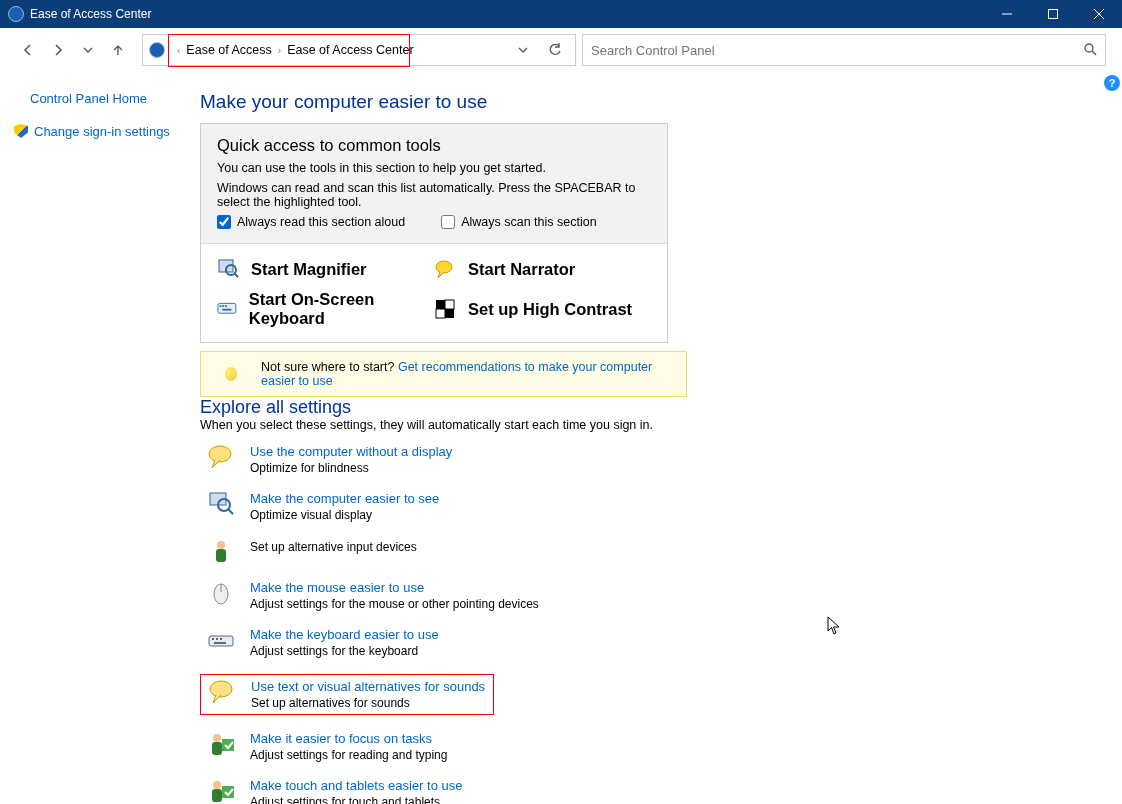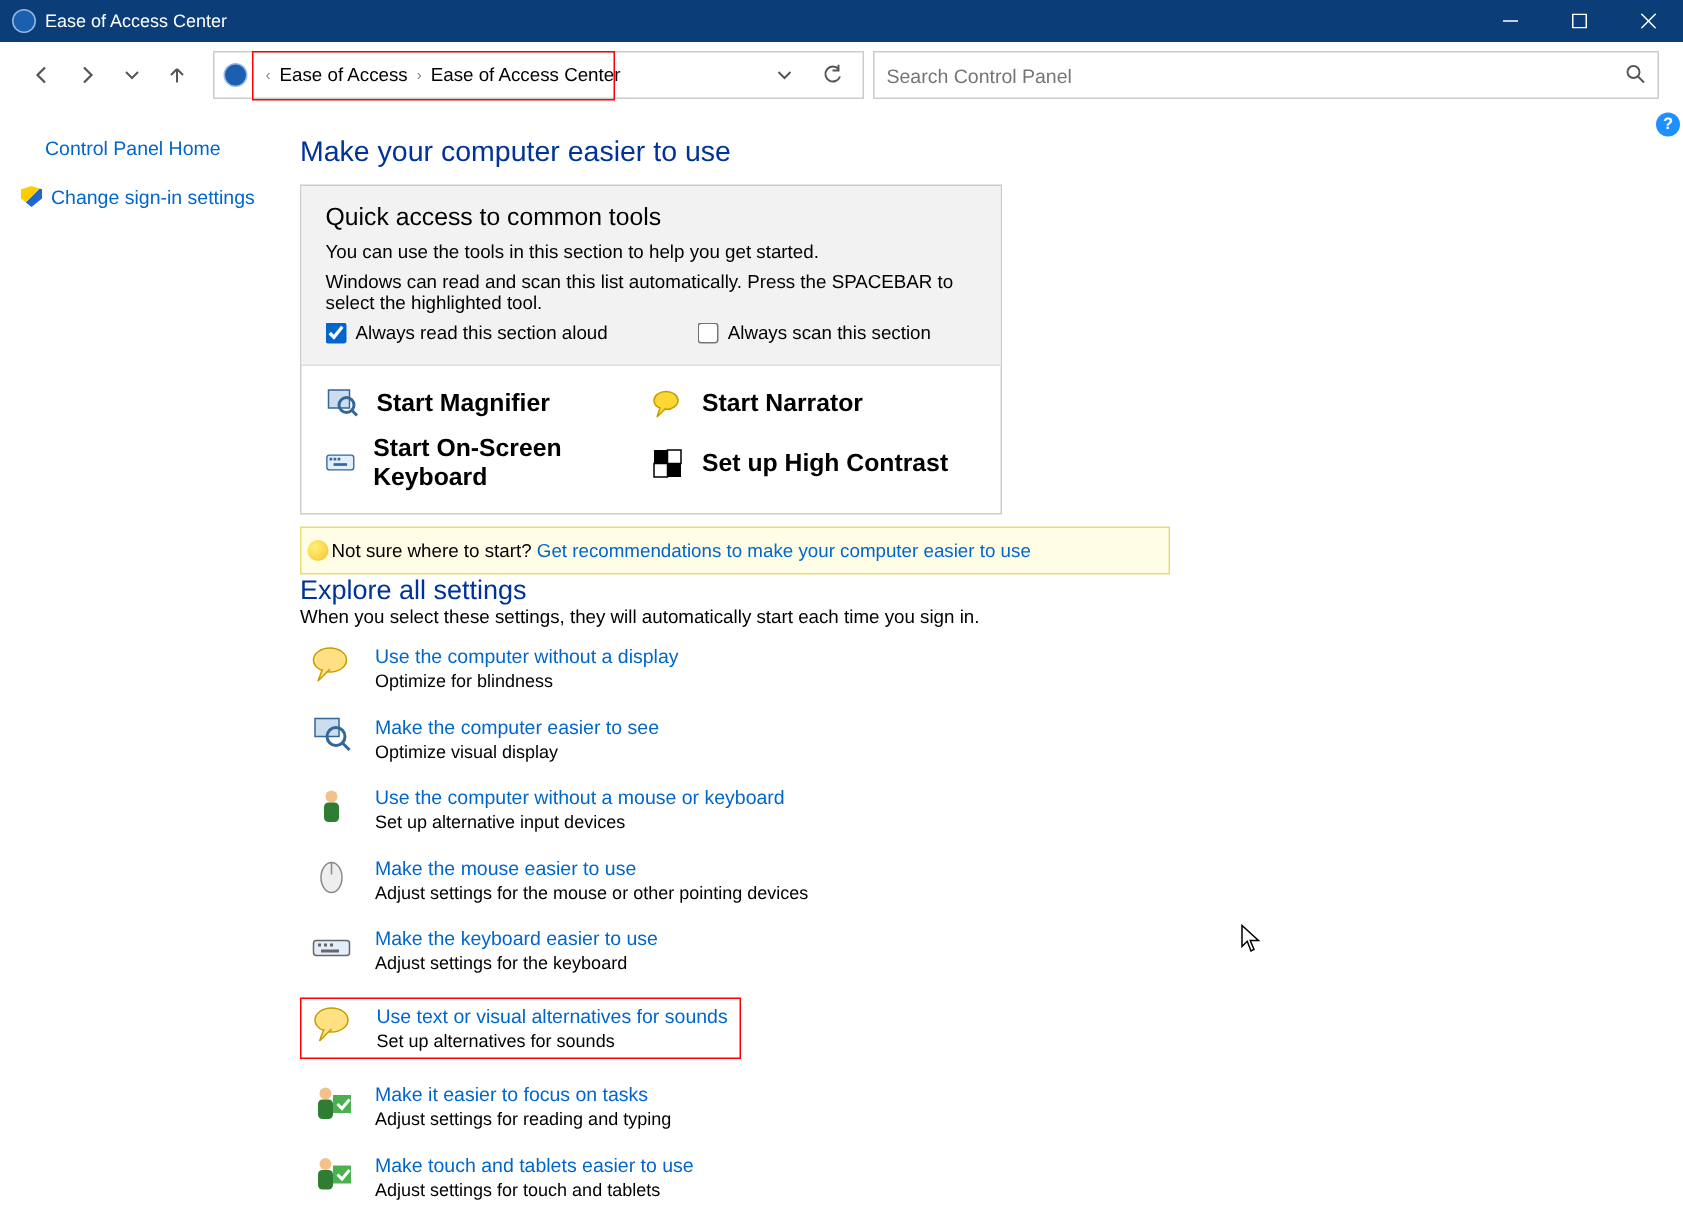--- a/index.html
+++ b/index.html
@@ -118,40 +118,40 @@
     border:1px solid #ccc;
     width:468px;
   }
   .panel-top {
     background:#f2f2f2;
     border-bottom:1px solid #ddd;
     padding:12px 16px 14px;
   }
   .panel-top h2 { font-weight:400; font-size:16.5px; margin-bottom:6px;}
   .panel-top p { font-size:12.5px; margin-bottom:6px; }
-  .checks { display:flex; gap:60px; margin-top:4px;}
+  .checks { display:flex; gap:36px; margin-top:4px;}
   .chk { display:flex; align-items:center; gap:6px; font-size:12.5px;}
   .chk input { width:14px;height:14px; accent-color:#0066cc;}
   .panel-tools {
     padding: 14px 16px;
     display:grid;
     grid-template-columns: 1fr 1fr;
     row-gap:10px;
     font-weight:bold;
   }
   .tool { display:flex; align-items:center; gap:12px; font-size:16.5px; color:#000;}
   .tool .tico { width:22px;height:22px; display:inline-block;}
   .hint {
-    width:580px;
+    width:487px;
     background:#fffde5;
     border:1px solid #e6dc7a;
-    padding:8px 4px;
+    padding:8px 24px;
     font-size:12.5px;
     margin-top:8px;
-    display:flex; align-items:center; gap:2px;
+    display:flex; align-items:center; gap:24px;
   }
   .hint a { color:#0066cc; text-decoration:none;}
   .bulb {
     width:14px;height:14px;border-radius:50%;
     background: radial-gradient(circle at 35% 35%, #fff176, #fbc02d);
     display:inline-block;
   }
   h2.explore { color:#003399; font-weight:400; font-size:18px; }
   .explore-sub { font-size:12.5px; margin-bottom:12px;}
   .setting {
@@ -369,21 +369,20 @@
       </div>
     </div>
     <div class="setting">
       <span class="sico">
           <svg viewBox="0 0 30 26">
             <circle cx="15" cy="7" r="4" fill="#f4c18b"></circle>
             <rect x="10" y="11" width="10" height="13" rx="3" fill="#2e7d32"></rect>
           </svg>
         </span>
       <div>
-        <a href="#" class="setting-link">Use the computer without a mouse or keyboard</a>
         <div class="setting-desc">Set up alternative input devices</div>
       </div>
     </div>
     <div class="setting">
       <span class="sico">
           <svg viewBox="0 0 30 26">
             <ellipse cx="15" cy="14" rx="7" ry="10" fill="#eee" stroke="#888"></ellipse>
             <line x1="15" y1="4" x2="15" y2="12" stroke="#888"></line>
           </svg>
         </span>

